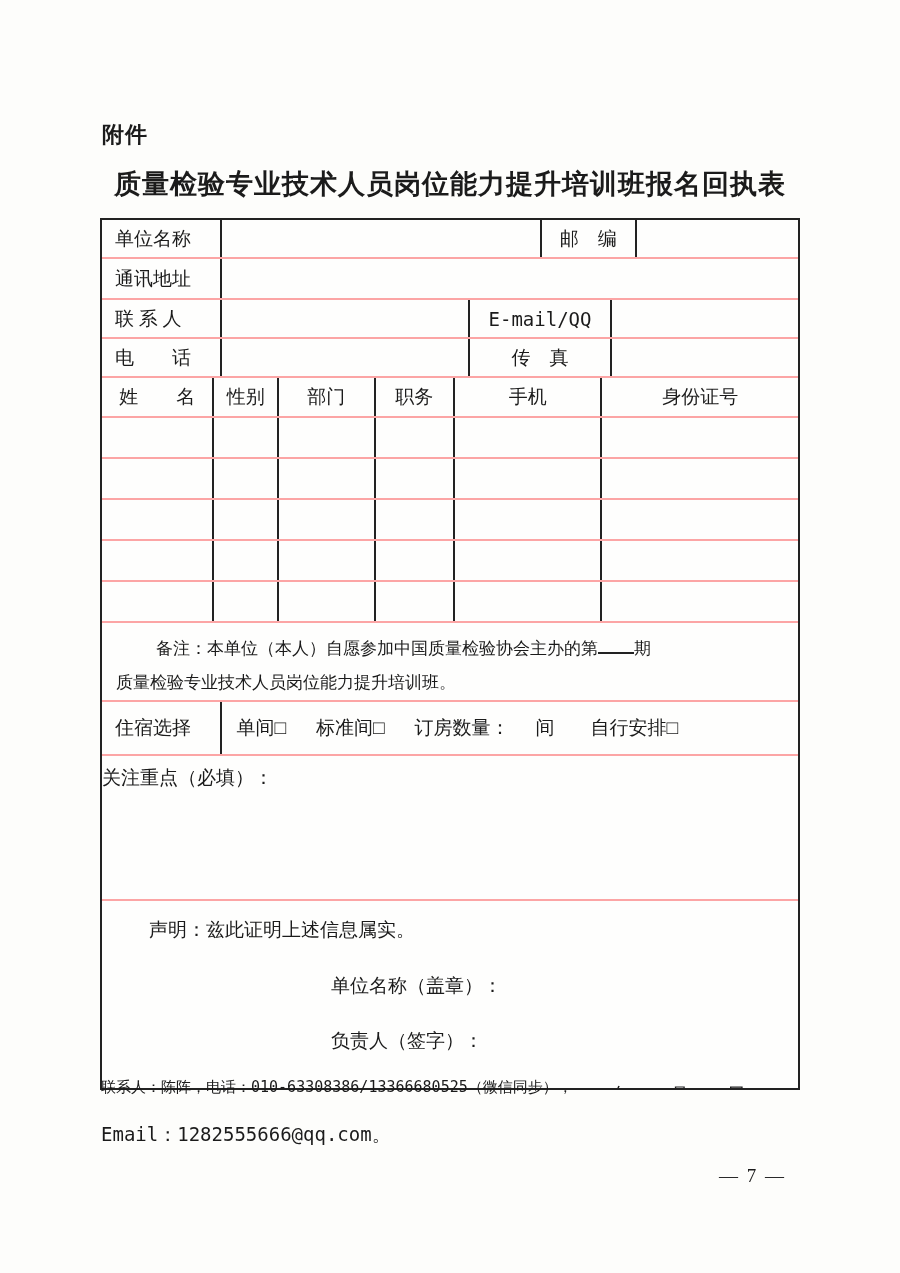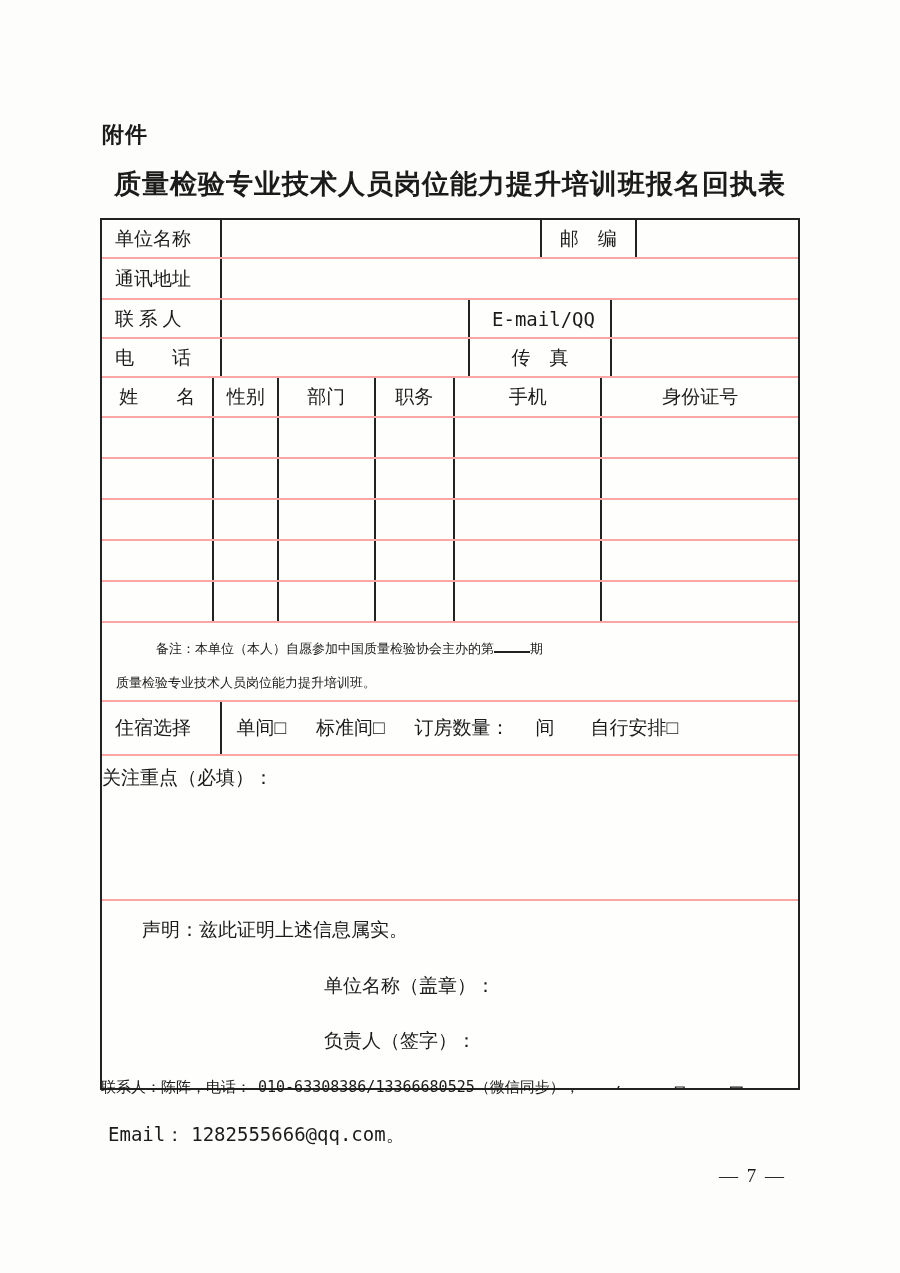--- a/index.html
+++ b/index.html
@@ -36,61 +36,61 @@
   .cell {
     box-sizing: border-box;
     border-right: 2px solid #222;
     display: flex; align-items: center;
     font-size: 19px;
     overflow: hidden;
   }
   .cell:last-child { border-right: none; }
   .lbl { padding-left: 13px; }
   .ctr { justify-content: center; padding-left: 0; }
-  .mono { font-family: "DejaVu Sans Mono", "Liberation Mono", monospace; padding-left: 7px; }
+  .mono { font-family: "DejaVu Sans Mono", "Liberation Mono", monospace; }
 
   
   .h37 { height: 37px; } .h39 { height: 39px; } .h38 { height: 38px; }
   .h77 { height: 77px; } .h52 { height: 52px; } .h143 { height: 143px; }
   .h187 { height: 187px; }
 
   
   .w-label  { width: 17.3%; }
   .w-unitval{ width: 45.85%; }
   .w-post   { width: 13.7%; }
   .w-postval{ width: 23.15%; }
   .w-addr   { width: 82.7%; }
   .w-cval   { width: 35.55%; }
   .w-email  { width: 20.45%; }
   .w-eval   { width: 26.7%; }
   .rc1 { width: 16.15%; } .rc2 { width: 9.3%; } .rc3 { width: 13.85%; }
   .rc4 { width: 11.45%; } .rc5 { width: 21.15%; } .rc6 { width: 28.1%; }
   .w-rest { flex: 1; }
 
   
-  .remark-cell { display: block; padding: 9px 14px 0 14px; line-height: 34px; font-size: 13px; }
+  .remark-cell { display: block; padding: 9px 14px 0 14px; line-height: 34px; font-size: 17px; }
   .remark-line1 { text-indent: 40px; white-space: nowrap; }
   .blank-underline {
     display: inline-block; width: 36px; height: 1em;
     border-bottom: 2px solid #222; vertical-align: baseline;
   }
 
   
   .accom-options { padding-left: 14px; font-size: 19px; white-space: nowrap; }
   .accom-options .opt { display: inline-block; }
   .gap30 { margin-left: 30px; }
   .gap36 { margin-left: 36px; }
   .qty-blank { display: inline-block; width: 26px; }
   .chk { font-size: 19px; }
 
   
   .focus-cell { display: block; padding: 9px 0 0 0; font-size: 19px; }
 
   
-  .decl-cell { display: block; font-size: 19px; padding-top: 16px; }
+  .decl-cell { display: block; font-size: 19px; padding-top: 16px; margin-left: 7px; }
   .decl-statement { margin: 0 0 0 40px; }
   .decl-seal { margin: 30px 0 0 222px; }
   .decl-sign { margin: 29px 0 0 222px; }
   .decl-date { margin: 28px 52px 0 0; text-align: right; }
 
   .footer-line1 { position: absolute; left: 101px; top: 1078px; font-size: 15px; white-space: nowrap; }
   .footer-line2 { position: absolute; left: 101px; top: 1122px; font-size: 19px; white-space: nowrap; }
   .page-number {
     position: absolute; left: 0; top: 1165px; width: 786px;
     text-align: right; font-size: 19px; letter-spacing: 2px;

